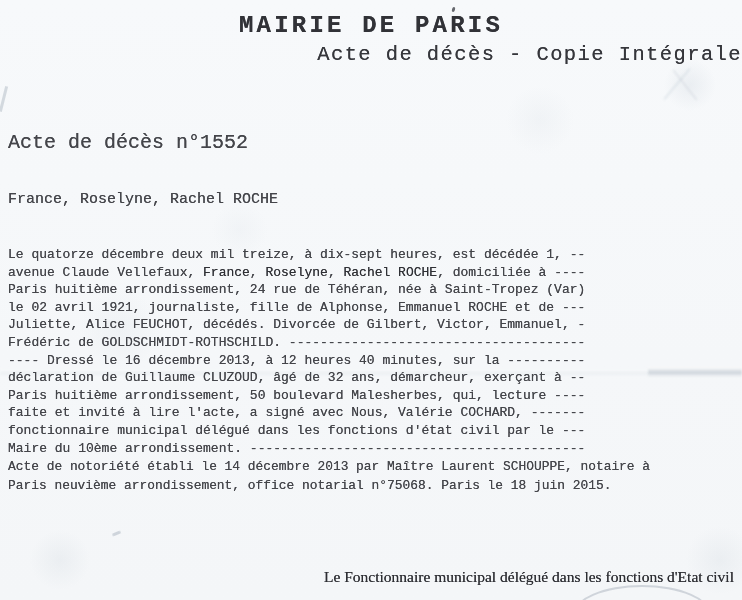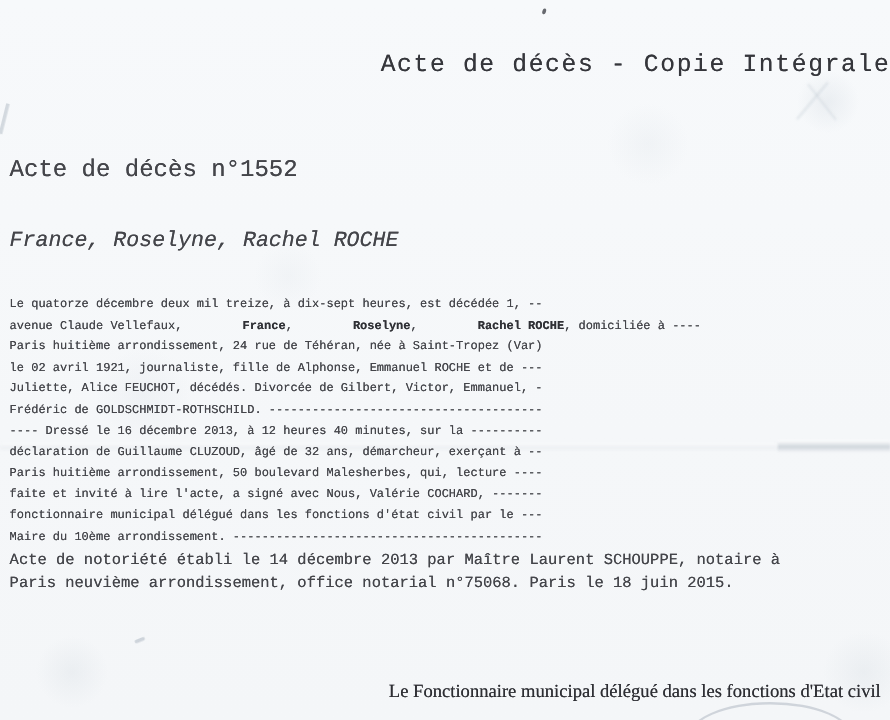--- a/index.html
+++ b/index.html
@@ -22,31 +22,31 @@
   .txt{position:absolute;color:#44454a;text-shadow:0 0 0.5px rgba(64,65,70,0.85);}
   .title{
     top:12px;left:0;right:0;text-align:center;
     font-weight:bold;font-size:24px;letter-spacing:3.2px;color:#313237;
   }
   .subtitle{
     top:43px;left:0;right:0;text-align:right;
     font-weight:normal;font-size:20.5px;letter-spacing:1.4px;color:#35363b;
   }
   .actnum{top:131px;left:8px;font-size:20px;}
-  .deceased{top:191px;left:8px;font-size:18px;font-style:italic;}
-  .bodyblock{top:246px;left:8px;font-size:10px;line-height:17.6px;white-space:pre;}
+  .deceased{top:191px;left:8px;font-size:15px;}
+  .bodyblock{top:246px;left:8px;font-size:13px;line-height:17.6px;white-space:pre;}
   .notary{top:457px;left:8px;font-size:12.9px;line-height:19px;white-space:pre;}
   .footer{
     top:555px;right:8px;text-align:right;
     font-family:"Liberation Serif","DejaVu Serif",serif;
     font-size:15.5px;line-height:20.5px;color:#2d2e33;
     text-shadow:0 0 0.4px rgba(45,46,51,0.8);
     margin-top:12px;
   }
-  .b{font-weight:bold;color:#2f3035;margin-left:44px;}
+  .b{font-weight:normal;color:#2f3035;}
   .line{white-space:pre;}
   
   .crease-right{
     position:absolute;left:648px;right:0;top:367px;height:10px;
     background:linear-gradient(180deg,rgba(255,255,255,0.9) 0%,rgba(176,186,196,0.55) 55%,rgba(255,255,255,0) 100%);
     filter:blur(1px);
   }
   .crease-right-faint{
     position:absolute;left:0;right:94px;top:369px;height:7px;
     background:linear-gradient(180deg,rgba(255,255,255,0.5) 0%,rgba(190,198,207,0.14) 55%,rgba(255,255,255,0) 100%);
@@ -85,20 +85,21 @@
 
   <div class="crease-right"></div>
   <div class="crease-right-faint"></div>
   <div class="crease-x1"></div>
   <div class="crease-x2"></div>
   <div class="curve-bottom"></div>
   <div class="speck-title"></div>
   <div class="mark-left-edge"></div>
   <div class="squiggle-mid"></div>
 
+  <div class="txt title">MAIRIE DE PARIS</div>
   <div class="txt subtitle">Acte de décès - Copie Intégrale</div>
 
   <div class="txt actnum">Acte de décès n°1552</div>
   <div class="txt deceased">France, Roselyne, Rachel ROCHE</div>
 
   <div class="txt bodyblock"><div class="line">Le quatorze décembre deux mil treize, à dix-sept heures, est décédée 1, --</div><div class="line"><span>avenue Claude Vellefaux, </span><span class="b">France</span><span>, </span><span class="b">Roselyne</span><span>, </span><span class="b">Rachel ROCHE</span><span>, domiciliée à ----</span></div><div class="line">Paris huitième arrondissement, 24 rue de Téhéran, née à Saint-Tropez (Var)</div><div class="line">le 02 avril 1921, journaliste, fille de Alphonse, Emmanuel ROCHE et de ---</div><div class="line">Juliette, Alice FEUCHOT, décédés. Divorcée de Gilbert, Victor, Emmanuel, -</div><div class="line">Frédéric de GOLDSCHMIDT-ROTHSCHILD. --------------------------------------</div><div class="line">---- Dressé le 16 décembre 2013, à 12 heures 40 minutes, sur la ----------</div><div class="line">déclaration de Guillaume CLUZOUD, âgé de 32 ans, démarcheur, exerçant à --</div><div class="line">Paris huitième arrondissement, 50 boulevard Malesherbes, qui, lecture ----</div><div class="line">faite et invité à lire l'acte, a signé avec Nous, Valérie COCHARD, -------</div><div class="line">fonctionnaire municipal délégué dans les fonctions d'état civil par le ---</div><div class="line">Maire du 10ème arrondissement. -------------------------------------------</div></div>
 
   <div class="txt notary"><div class="line">Acte de notoriété établi le 14 décembre 2013 par Maître Laurent SCHOUPPE, notaire à</div><div class="line">Paris neuvième arrondissement, office notarial n°75068. Paris le 18 juin 2015.</div></div>
 
   <div class="txt footer">

